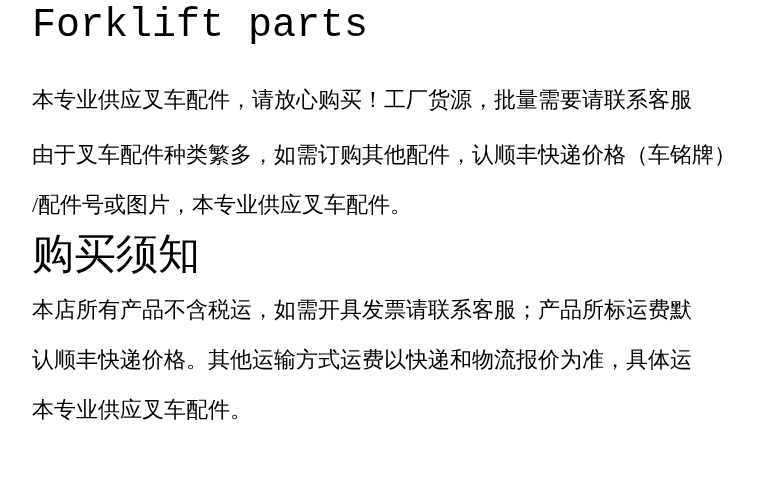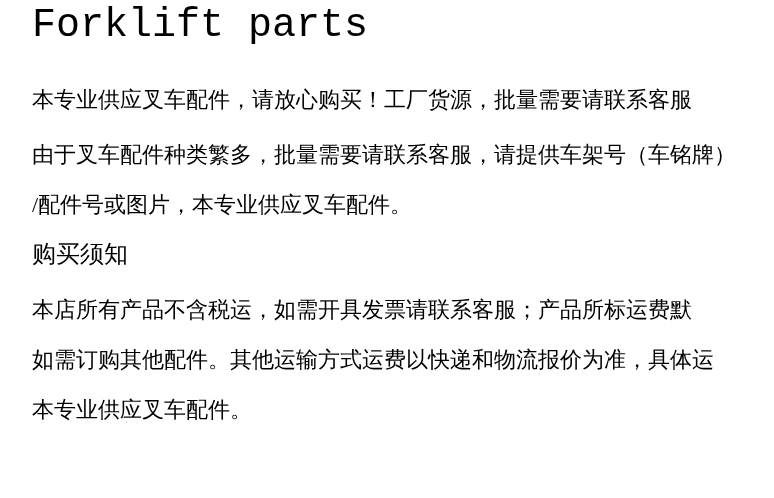--- a/index.html
+++ b/index.html
@@ -36,21 +36,21 @@
     font-size: 22px;
     line-height: 50px;
     color: #000000;
   }
   .body-para .line {
     display: block;
     white-space: nowrap;
   }
   .section-heading {
     font-weight: normal;
-    font-size: 24px;
+    font-size: 42px;
     line-height: 40px;
     margin: 4px 0 0 0;
     color: #000000;
     white-space: nowrap;
   }
   .notice-para {
     margin: 11px 13px 0 0;
   }
 </style>
 </head>
@@ -58,25 +58,25 @@
 
 <div class="page">
 
   <h1 class="page-title">Forklift parts</h1>
 
   <p class="body-para">
     <span class="line">本专业供应叉车配件，请放心购买！工厂货源，批量需要请联系客服</span>
   </p>
 
   <p class="body-para">
-    <span class="line">由于叉车配件种类繁多，批量需要请联系客服，请提供车架号（车铭牌）</span>
+    <span class="line">由于叉车配件种类繁多，如需订购其他配件，认顺丰快递价格（车铭牌）</span>
     <span class="line">/配件号或图片，本专业供应叉车配件。</span>
   </p>
 
   <h2 class="section-heading">购买须知</h2>
 
   <p class="body-para notice-para">
     <span class="line">本店所有产品不含税运，如需开具发票请联系客服；产品所标运费默</span>
-    <span class="line">如需订购其他配件。其他运输方式运费以快递和物流报价为准，具体运</span>
+    <span class="line">认顺丰快递价格。其他运输方式运费以快递和物流报价为准，具体运</span>
     <span class="line">本专业供应叉车配件。</span>
   </p>
 
 </div>
 
 </body></html>

